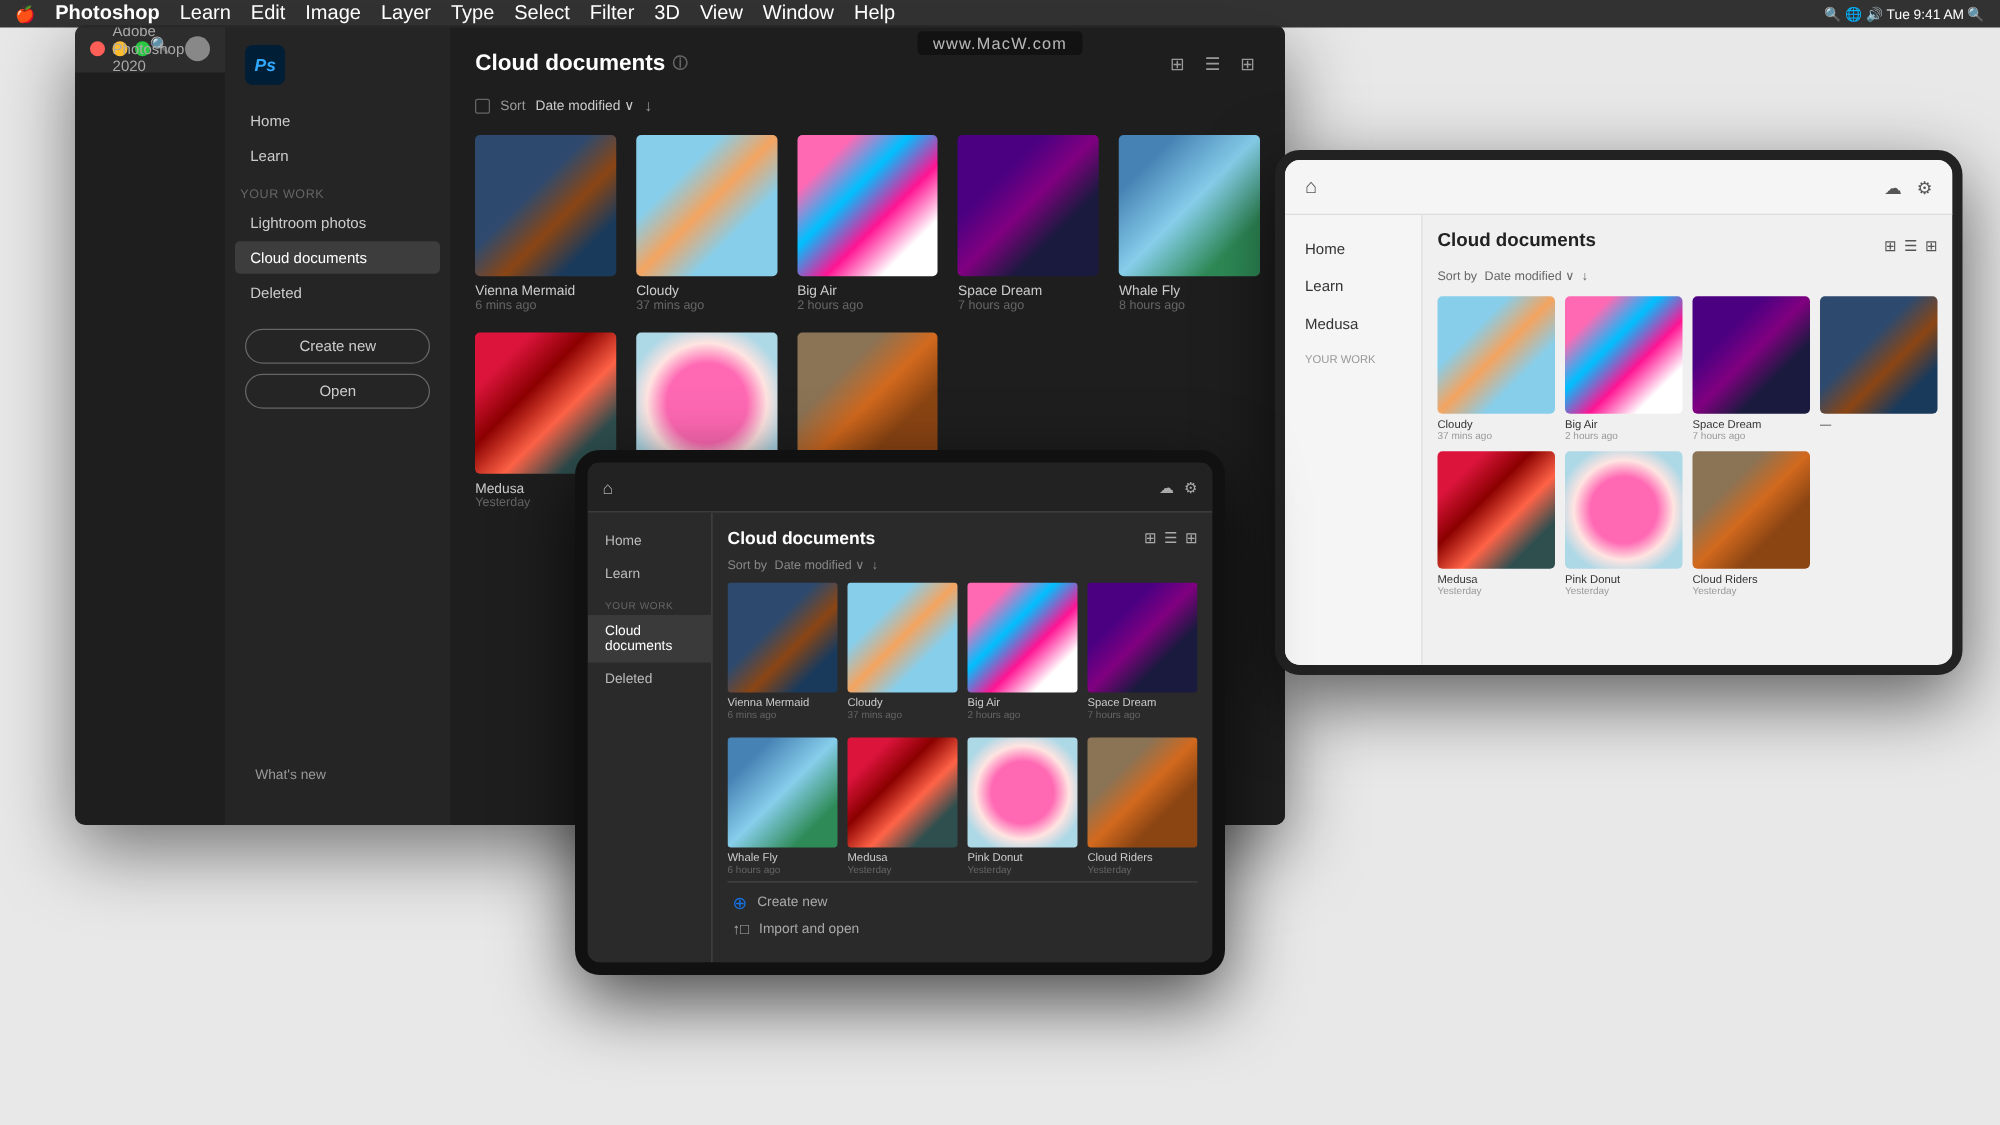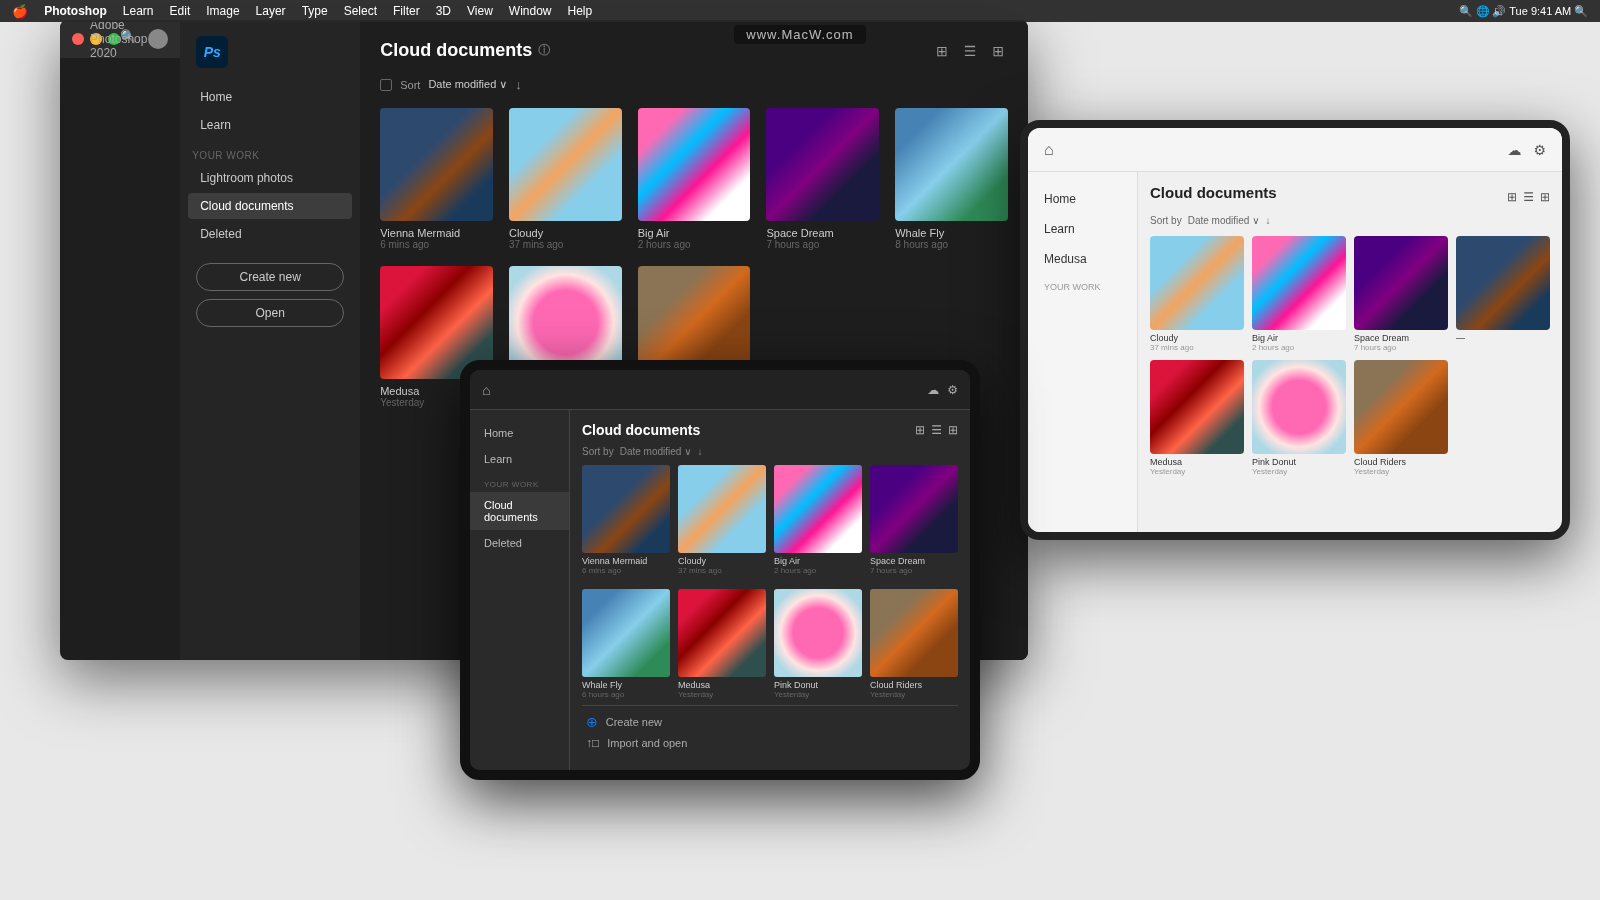--- a/index.html
+++ b/index.html
@@ -537,21 +537,21 @@
       right: 0;
       height: 22px;
       background: rgba(40,40,40,0.95);
       display: flex;
       align-items: center;
       padding: 0 12px;
       z-index: 200;
     }
     .macos-apple { color: #fff; font-size: 13px; margin-right: 16px; }
     .macos-menu-items { display: flex; gap: 16px; }
-    .macos-menu-item { color: #fff; font-size: 12px; }
+    .macos-menu-item { color: #fff; font-size: 16px; }
     .macos-menu-item.bold { font-weight: 600; }
     .macos-right { margin-left: auto; display: flex; align-items: center; gap: 10px; color: #fff; font-size: 11px; }
   </style>
 </head>
 <body>
 
 <div class="macos-menubar">
   <span class="macos-apple">🍎</span>
   <div class="macos-menu-items">
     <span class="macos-menu-item bold">Photoshop</span>
@@ -602,20 +602,23 @@
       <div class="sidebar-section-label">YOUR WORK</div>
       <div class="sidebar-nav">
         <div class="sidebar-item">Lightroom photos</div>
         <div class="sidebar-item active">Cloud documents</div>
         <div class="sidebar-item">Deleted</div>
       </div>
       <div class="sidebar-buttons">
         <button class="btn-create-new">Create new</button>
         <button class="btn-open">Open</button>
       </div>
+      <div class="sidebar-bottom">
+        <div class="whats-new">What's new</div>
+      </div>
     </div>
 
     <div class="main-content">
       <div class="content-header">
         <div class="content-title">
           <span>Cloud documents</span>
           <span class="info-icon">ⓘ</span>
         </div>
         <div class="view-controls">
           <span class="view-btn">⊞</span>

